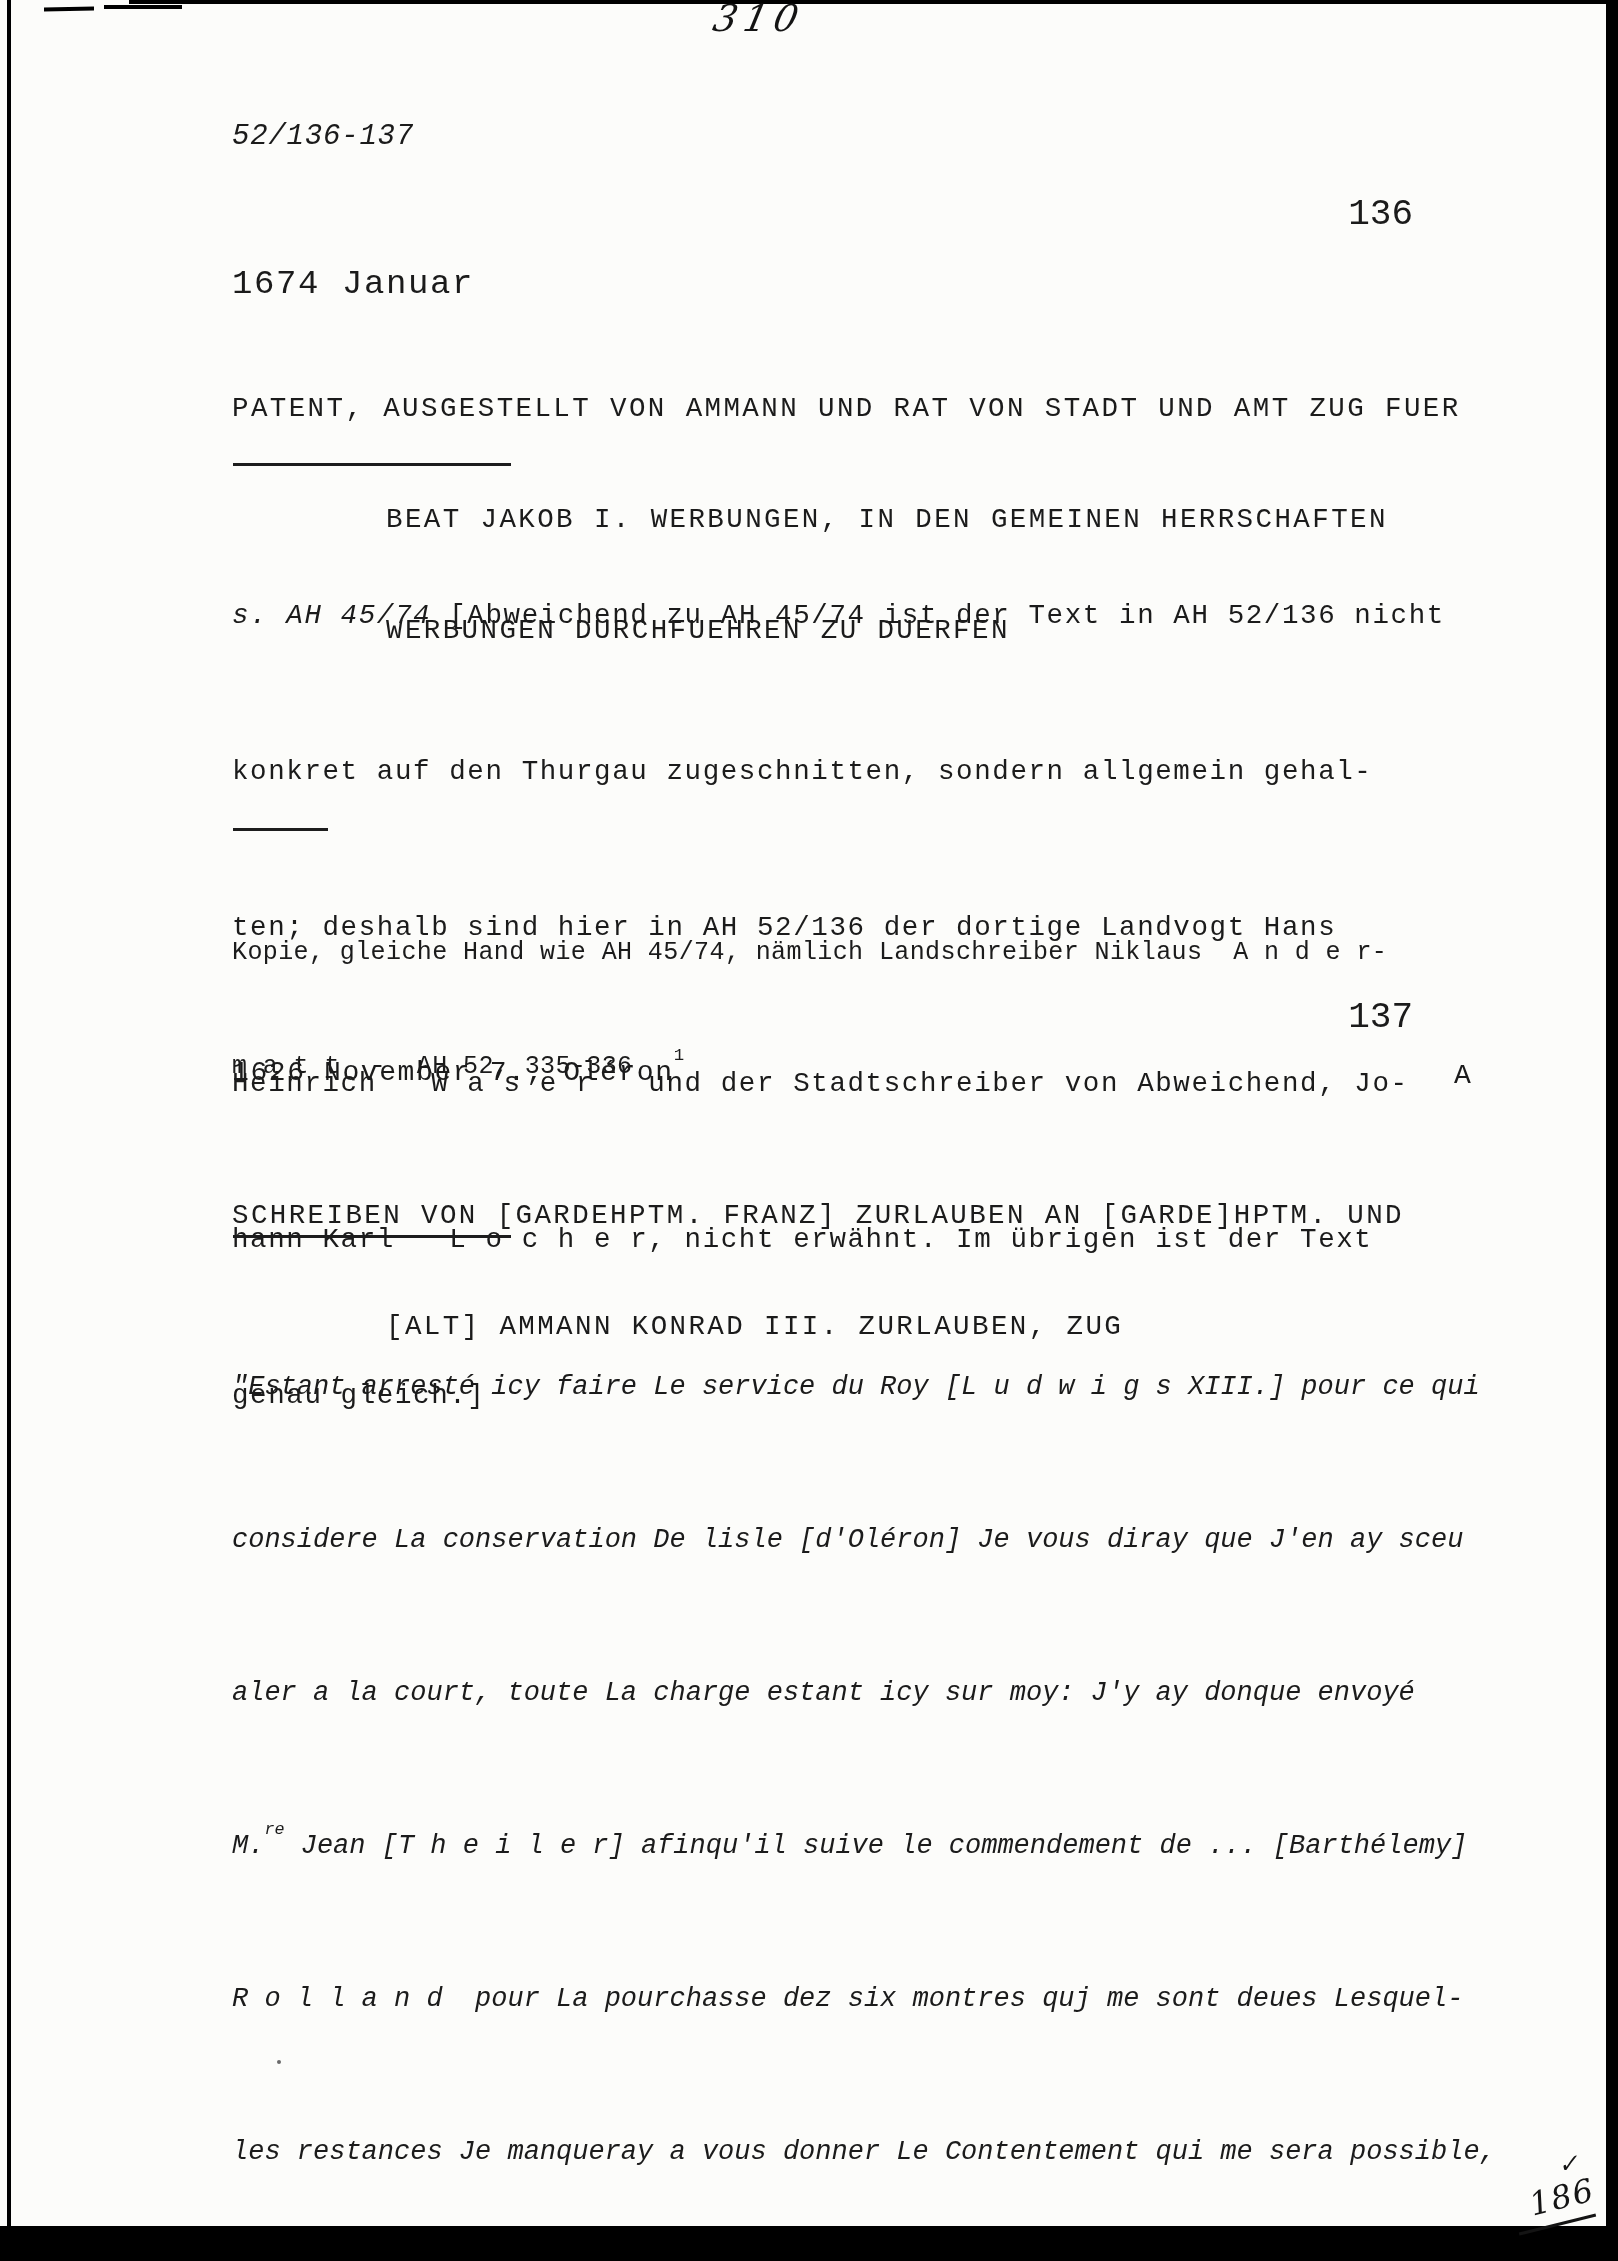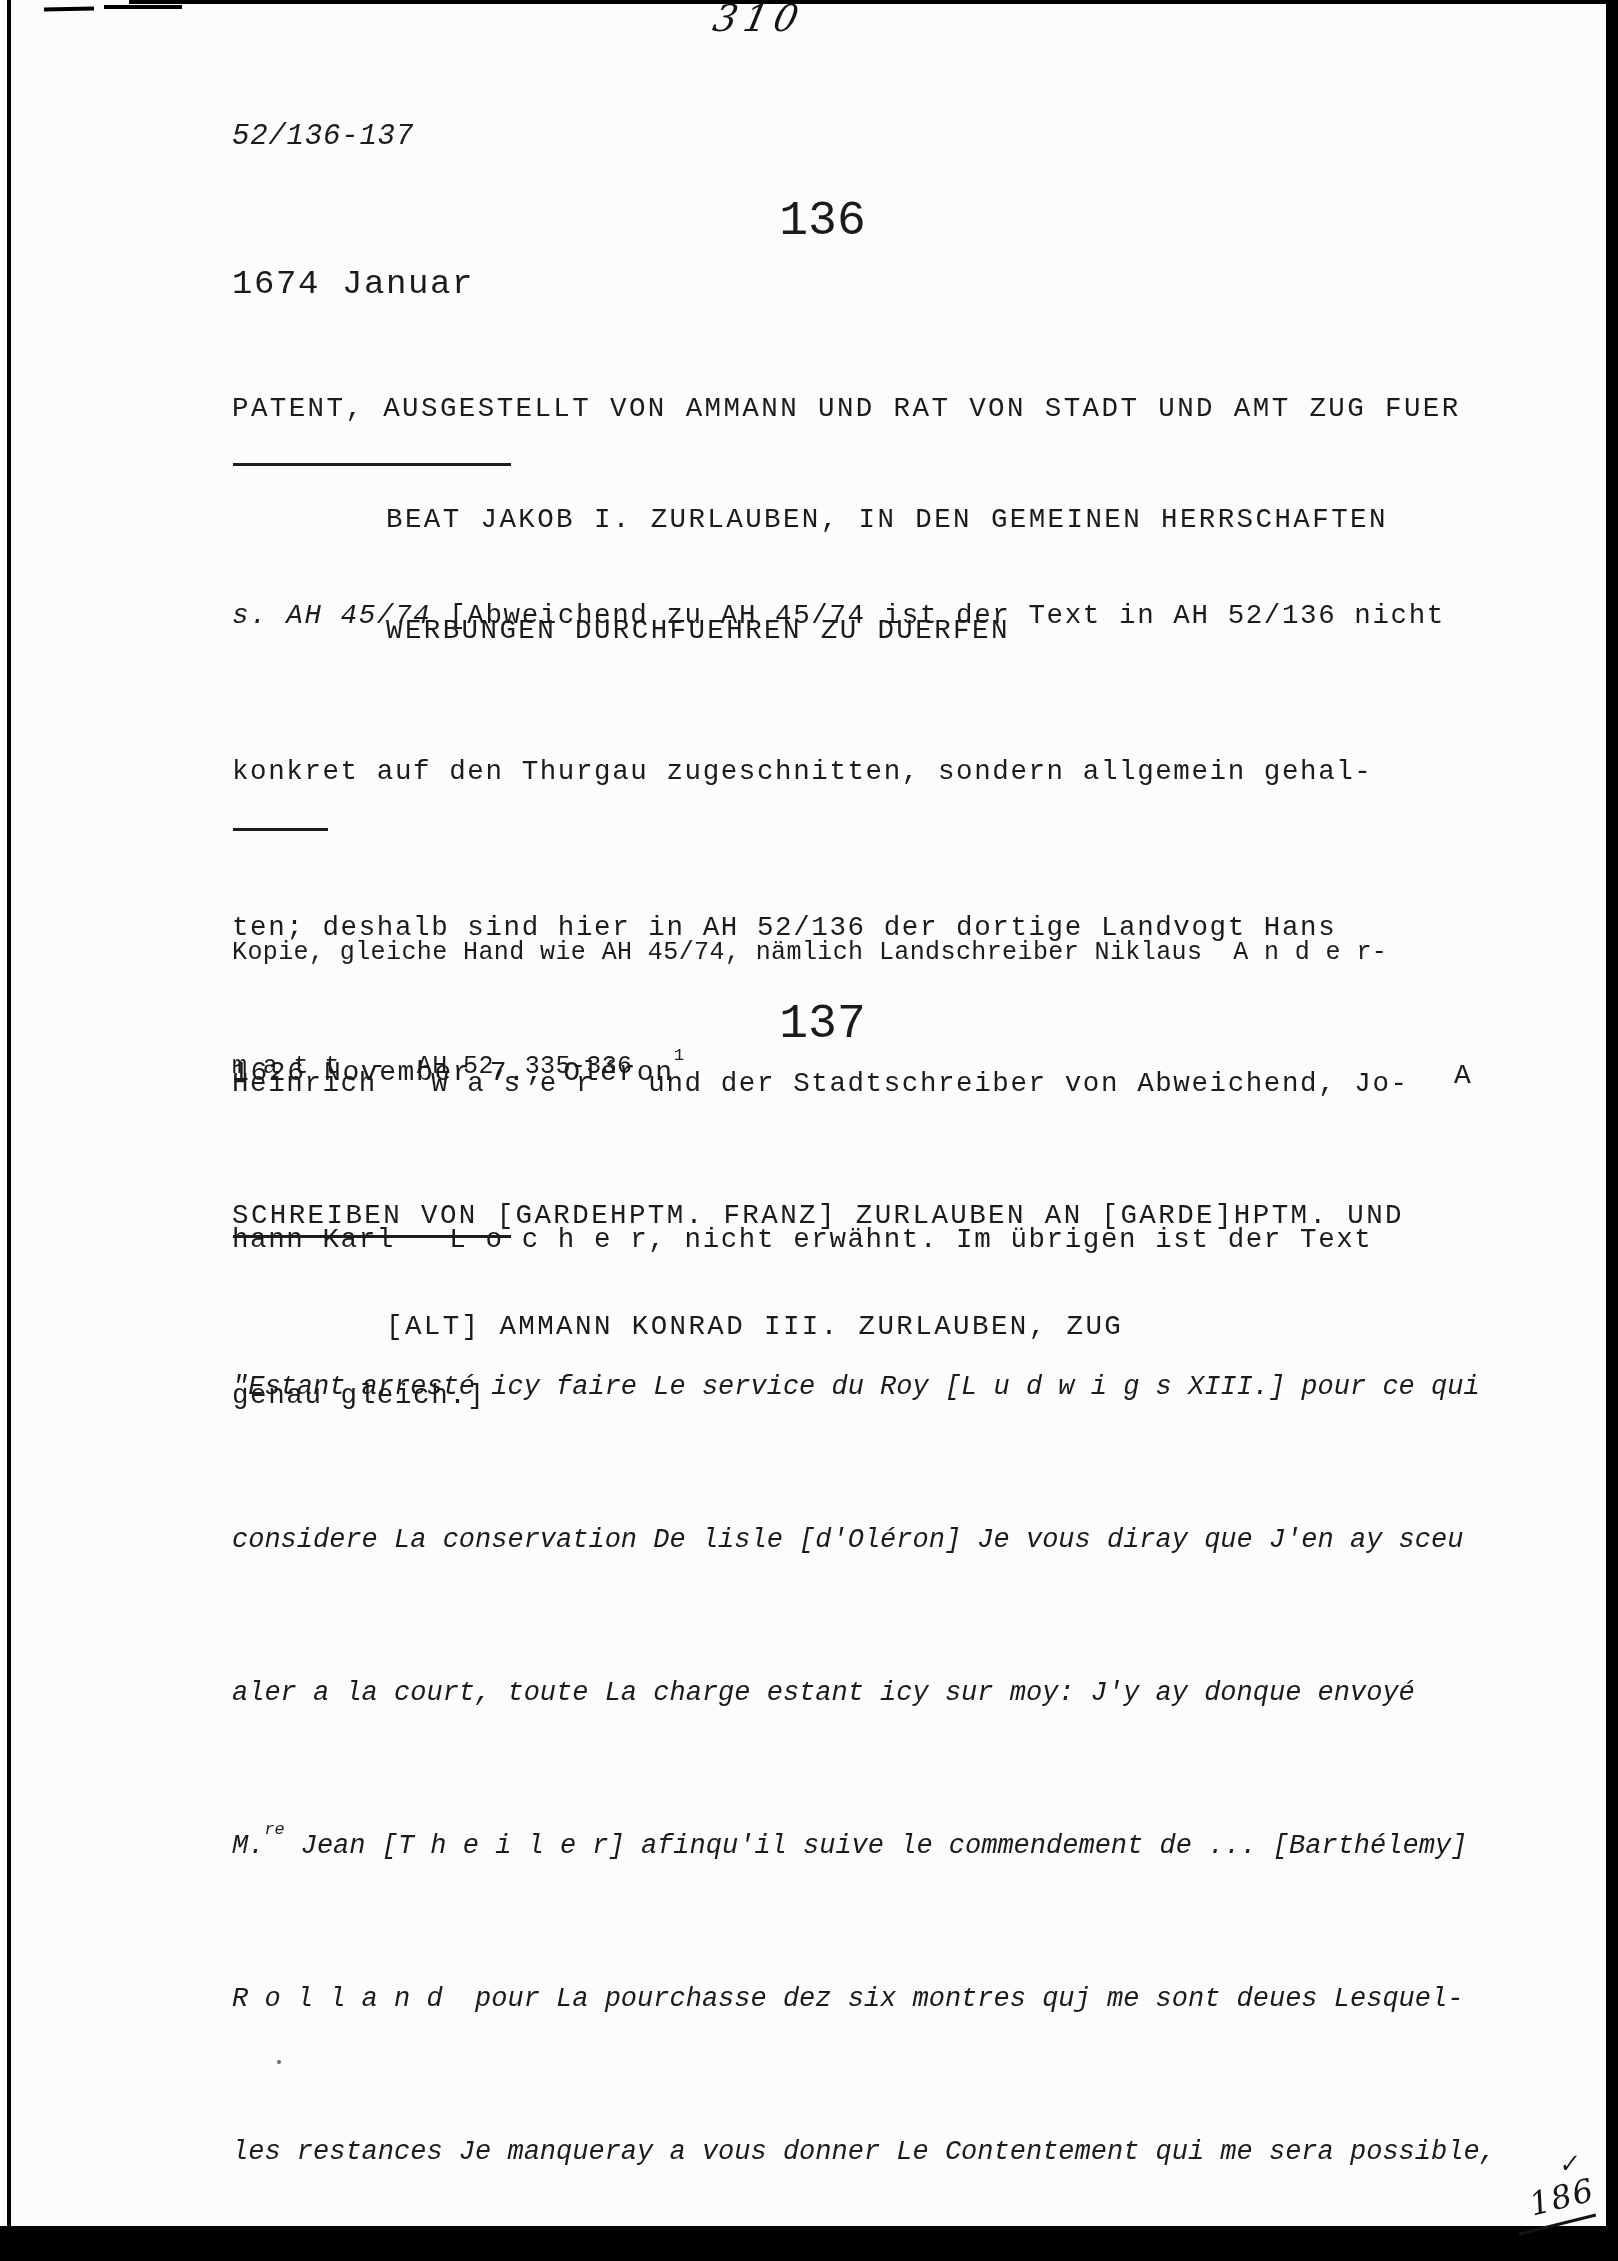--- a/index.html
+++ b/index.html
@@ -25,21 +25,21 @@
 
   .hw { position: absolute; font-family: "DejaVu Serif", serif; font-style: italic; color: #141414; }
   #hw-top   { left: 714px;  top: -3.2px;   font-size: 37px; letter-spacing: 6.5px; transform: skewX(-12deg); }
   #hw-check { left: 1558px; top: 2150px; font-size: 24px; transform: rotate(-8deg); }
   #hw-folio { left: 1529px; top: 2178px; font-size: 32px; letter-spacing: 1.6px; transform: rotate(-14deg); }
   #hw-stroke{ left: 1518px; top: 2223px; width: 79px; height: 3.2px; background: #141414; position: absolute; transform: rotate(-14deg); }
   #artifact-dot { position: absolute; left: 277px; top: 2060px; width: 4px; height: 4px; background: #6a6a6a; border-radius: 50%; }
 
   #archive-ref { left: 232px; top: 120px; font-size: 29px; font-style: italic; letter-spacing: 0.8px; }
 
-  .entry-number { position: absolute; left: 232px; width: 1181px; text-align: center; font-size: 48px; }
+  .entry-number { position: absolute; left: 232px; width: 1181px; text-align: right; font-size: 36px; }
   #n136 { top: 194px; }
   #n137 { top: 997px; }
 
   #date136 { left: 232px; top: 265px; font-size: 34px; letter-spacing: 1.6px; }
   #date137 { left: 232px; top: 1057px; font-size: 28px; letter-spacing: 1.6px; }
   #marginalA { left: 1454px; top: 1060px; font-size: 28px; }
 
   .title-block { position: absolute; left: 232px; font-size: 27.5px; letter-spacing: 2.4px; line-height: 37px; white-space: pre; }
   #title136 { top: 316px; }
   #title137 { top: 1123px; }
@@ -75,21 +75,21 @@
   <div class="hw" id="hw-top">310</div>
 
   <div class="abs" id="archive-ref">52/136-137</div>
 
   <section>
     <div class="entry-number" id="n136">136</div>
     <div class="abs pre" id="date136">1674 Januar</div>
 
     <div class="title-block" id="title136">
       <div>PATENT, AUSGESTELLT VON AMMANN UND RAT VON STADT UND AMT ZUG FUER</div>
-      <div class="title-indent">BEAT JAKOB I. ZURLAUBEN, IN DEN GEMEINEN HERRSCHAFTEN</div>
+      <div class="title-indent">BEAT JAKOB I. WERBUNGEN, IN DEN GEMEINEN HERRSCHAFTEN</div>
       <div class="title-indent">WERBUNGEN DURCHFUEHREN ZU DUERFEN</div>
     </div>
 
     <div class="rule" id="rule1"></div>
 
     <div id="body136">
       <div><span class="ref-italic">s. AH 45/74 </span><span>[Abweichend zu AH 45/74 ist der Text in AH 52/136 nicht</span></div>
       <div>konkret auf den Thurgau zugeschnitten, sondern allgemein gehal-</div>
       <div>ten; deshalb sind hier in AH 52/136 der dortige Landvogt Hans</div>
       <div>Heinrich   W a s e r   und der Stadtschreiber von Abweichend, Jo-</div>

